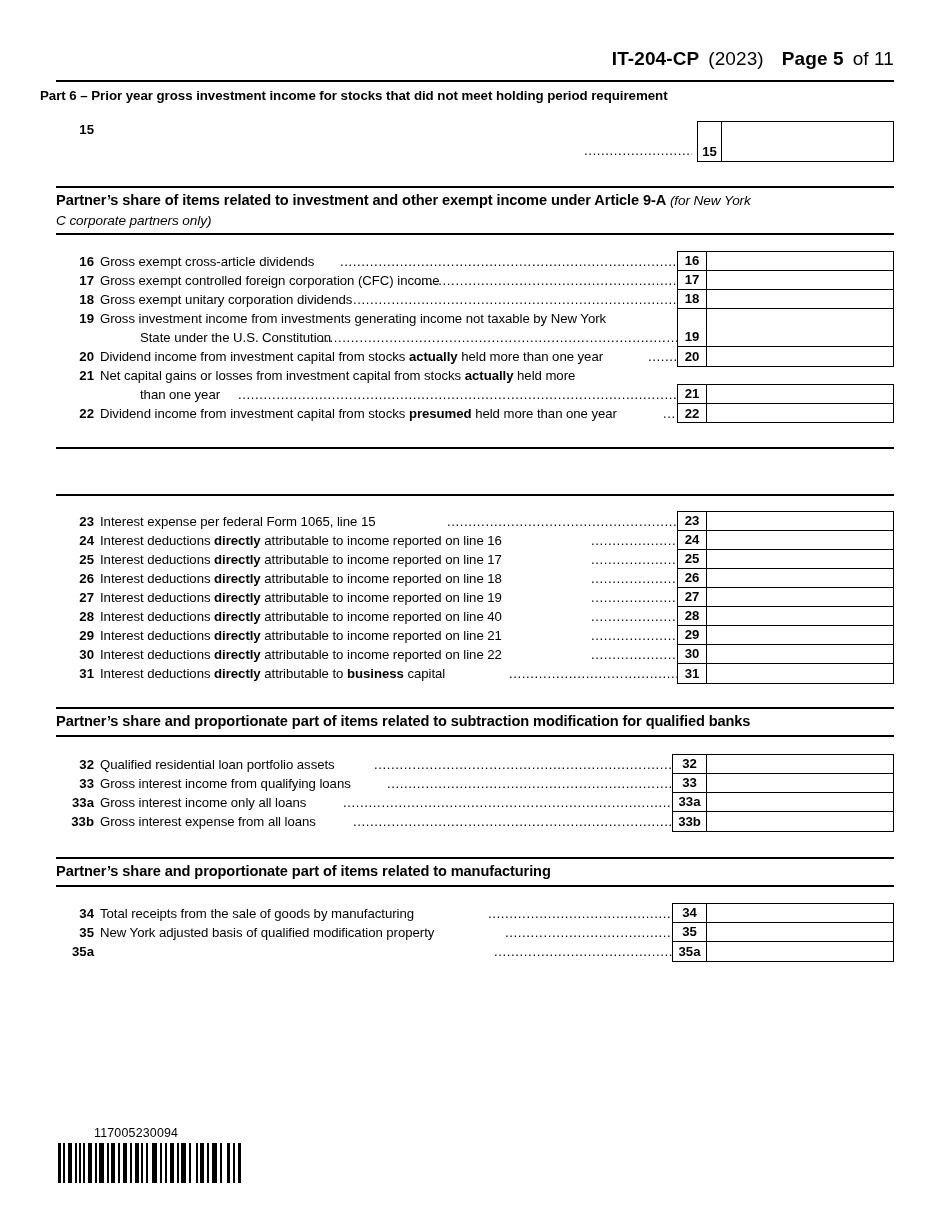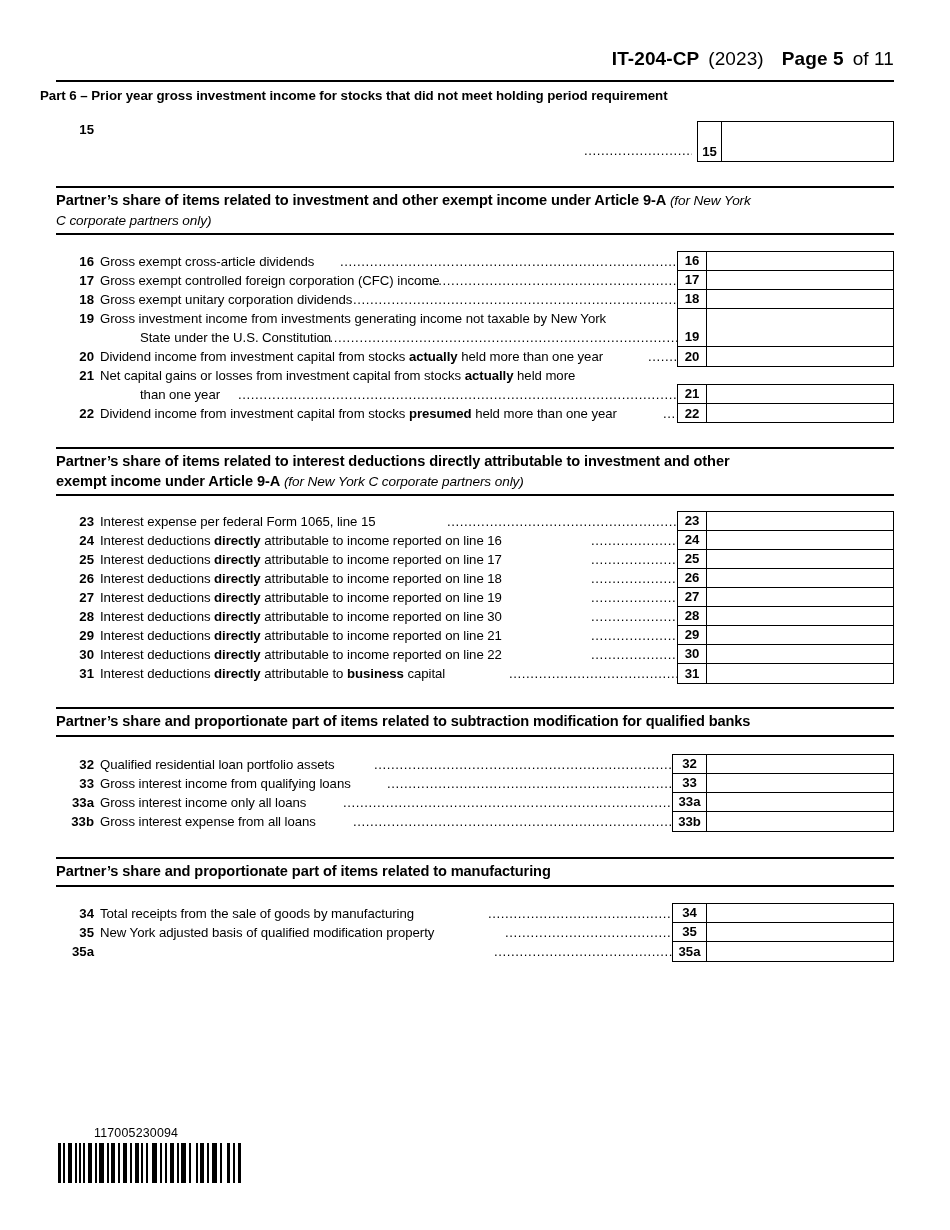--- a/index.html
+++ b/index.html
@@ -266,24 +266,20 @@
       <div class="boxnum" style="width:29px;">21</div>
       <div class="boxval" style="margin-left:29px;"></div>
     </div>
     <div class="boxrow" style="height:19px;">
       <div class="boxnum" style="width:29px;">22</div>
       <div class="boxval" style="margin-left:29px;"></div>
     </div>
   </div>
 
   <div class="rule-thick" style="top:447px;"></div>
-  <div class="sec-head" style="top:452px;">
-    <span>Partner’s share of items related to interest deductions directly attributable to investment and other</span><br>
-    <span>exempt income under Article 9-A</span><span class="it"> (for New York C corporate partners only)</span>
-  </div>
   <div class="rule-thick" style="top:494px;"></div>
 
   <div class="row" style="top:513px;">
     <div class="lineno">23</div>
     <div class="lbl"><span>Interest expense per federal Form 1065, line 15</span></div>
     <div class="leader" style="left:391px; width:292px;">............................................................................................................................................................</div>
   </div>
   <div class="row" style="top:532px;">
     <div class="lineno">24</div>
     <div class="lbl"><span>Interest deductions </span><b>directly</b><span> attributable to income reported on line 16 </span></div>
@@ -299,21 +295,21 @@
     <div class="lbl"><span>Interest deductions </span><b>directly</b><span> attributable to income reported on line 18 </span></div>
     <div class="leader" style="left:535px; width:148px;">............................................................................................................................................................</div>
   </div>
   <div class="row" style="top:589px;">
     <div class="lineno">27</div>
     <div class="lbl"><span>Interest deductions </span><b>directly</b><span> attributable to income reported on line 19 </span></div>
     <div class="leader" style="left:535px; width:148px;">............................................................................................................................................................</div>
   </div>
   <div class="row" style="top:608px;">
     <div class="lineno">28</div>
-    <div class="lbl"><span>Interest deductions </span><b>directly</b><span> attributable to income reported on line 30 </span></div>
+    <div class="lbl"><span>Interest deductions </span><b>directly</b><span> attributable to income reported on line 40 </span></div>
     <div class="leader" style="left:535px; width:148px;">............................................................................................................................................................</div>
   </div>
   <div class="row" style="top:627px;">
     <div class="lineno">29</div>
     <div class="lbl"><span>Interest deductions </span><b>directly</b><span> attributable to income reported on line 21 </span></div>
     <div class="leader" style="left:535px; width:148px;">............................................................................................................................................................</div>
   </div>
   <div class="row" style="top:646px;">
     <div class="lineno">30</div>
     <div class="lbl"><span>Interest deductions </span><b>directly</b><span> attributable to income reported on line 22 </span></div>

